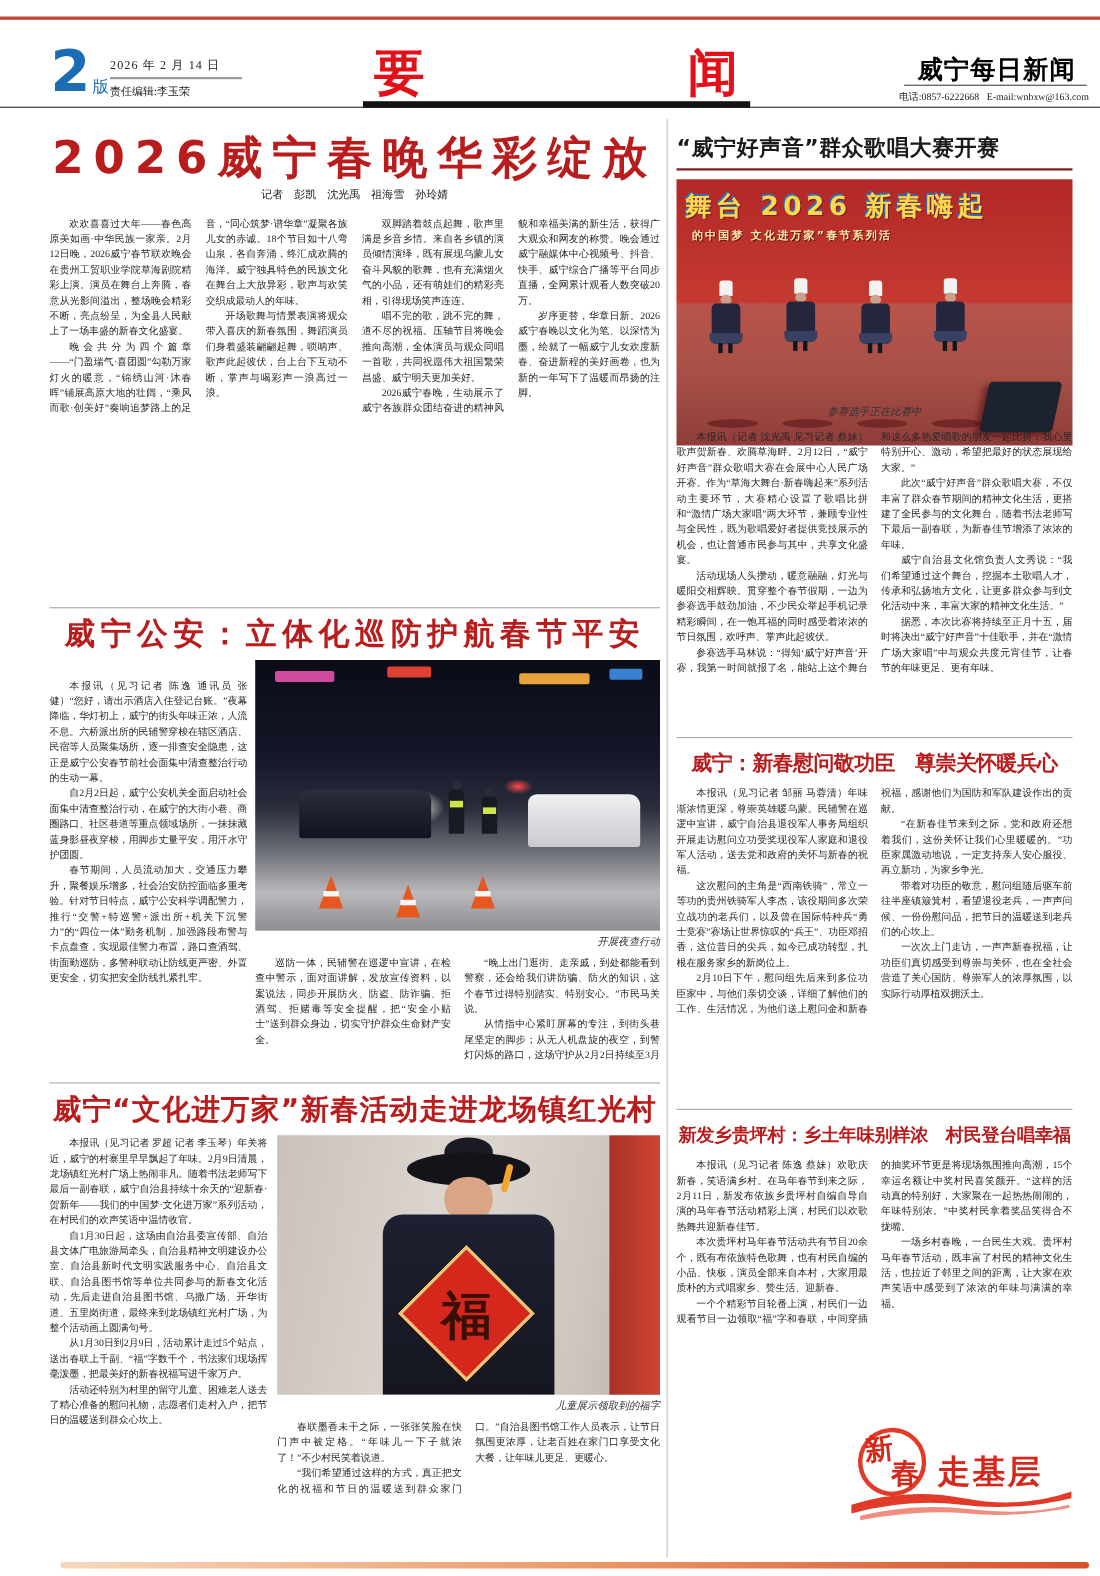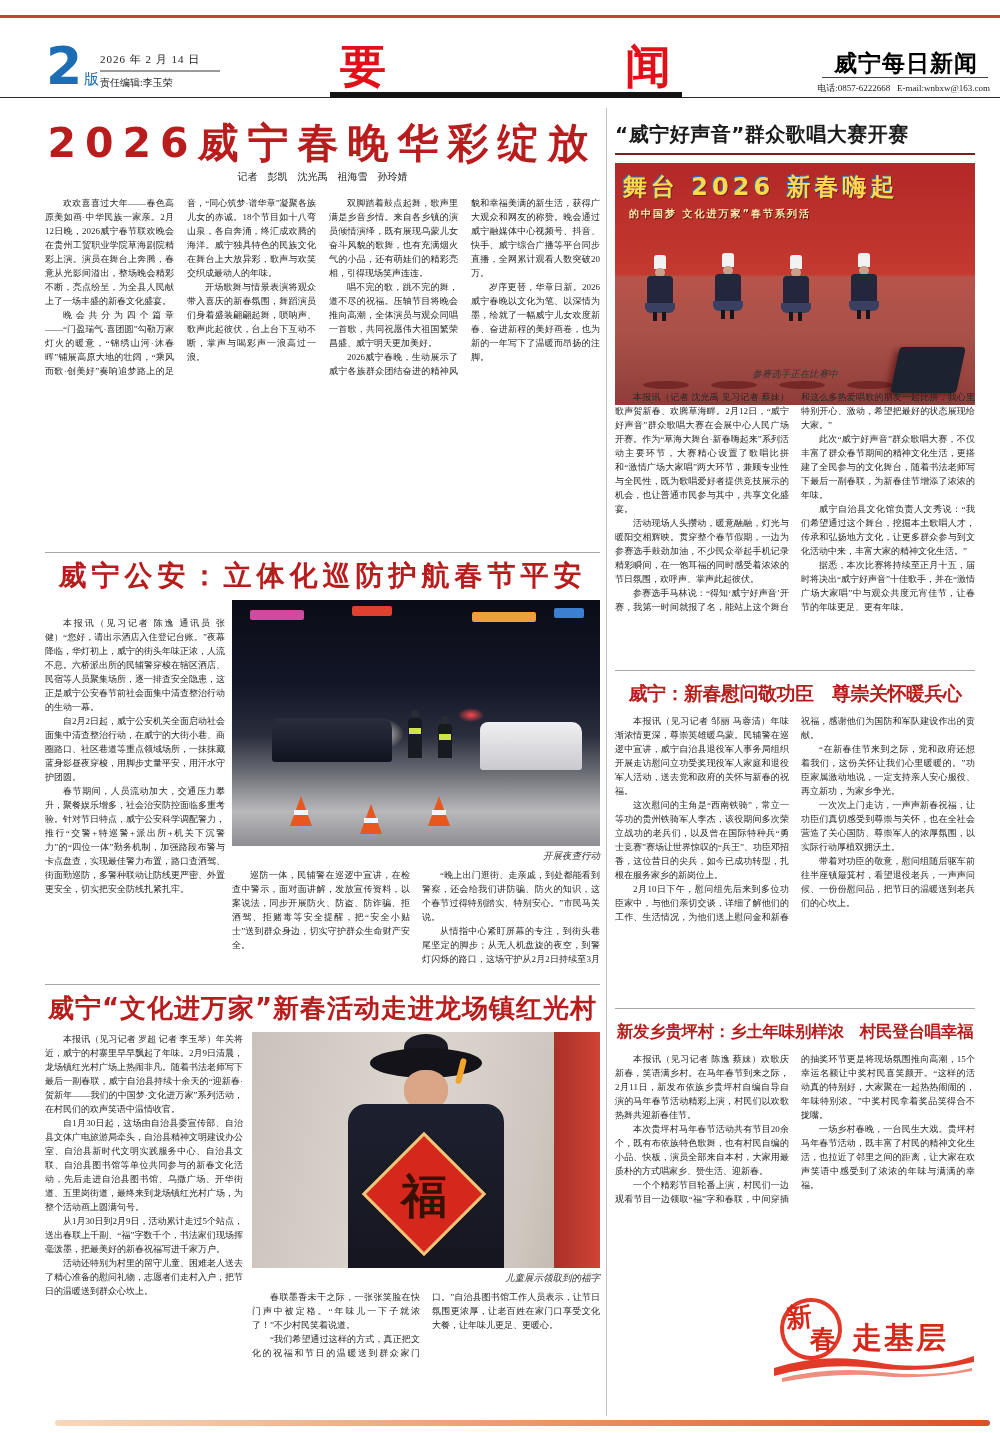--- a/index.html
+++ b/index.html
@@ -249,22 +249,22 @@
   </div>
 
 <div class="abs hdiv" style="left:615px;top:670px;width:360px;"></div>
 
 <div class="abs headline h-veterans">威宁：新春慰问敬功臣　尊崇关怀暖兵心</div>
 <div class="abs body-text cols2" style="left:615px;top:714px;width:360px;height:288px;">
     <p>本报讯（见习记者 邹丽 马蓉清）年味渐浓情更深，尊崇英雄暖乌蒙。民辅警在巡逻中宣讲，威宁自治县退役军人事务局组织开展走访慰问立功受奖现役军人家庭和退役军人活动，送去党和政府的关怀与新春的祝福。</p>
     <p>这次慰问的主角是“西南铁骑”，常立一等功的贵州铁骑军人李杰，该役期间多次荣立战功的老兵们，以及曾在国际特种兵“勇士竞赛”赛场让世界惊叹的“兵王”、功臣邓招香，这位昔日的尖兵，如今已成功转型，扎根在服务家乡的新岗位上。</p>
     <p>2月10日下午，慰问组先后来到多位功臣家中，与他们亲切交谈，详细了解他们的工作、生活情况，为他们送上慰问金和新春祝福，感谢他们为国防和军队建设作出的贡献。</p>
     <p>“在新春佳节来到之际，党和政府还想着我们，这份关怀让我们心里暖暖的。”功臣家属激动地说，一定支持亲人安心服役、再立新功，为家乡争光。</p>
+    <p>带着对功臣的敬意，慰问组随后驱车前往半座镇簸箕村，看望退役老兵，一声声问候、一份份慰问品，把节日的温暖送到老兵们的心坎上。</p>
     <p>一次次上门走访，一声声新春祝福，让功臣们真切感受到尊崇与关怀，也在全社会营造了关心国防、尊崇军人的浓厚氛围，以实际行动厚植双拥沃土。</p>
-    <p>带着对功臣的敬意，慰问组随后驱车前往半座镇簸箕村，看望退役老兵，一声声问候、一份份慰问品，把节日的温暖送到老兵们的心坎上。</p>
   </div>
 
 <div class="abs hdiv" style="left:615px;top:1008px;width:360px;"></div>
 
 <div class="abs headline h-guiping">新发乡贵坪村：乡土年味别样浓　村民登台唱幸福</div>
 <div class="abs body-text cols2" style="left:615px;top:1052px;width:360px;height:234px;">
     <p>本报讯（见习记者 陈逸 蔡妹）欢歌庆新春，笑语满乡村。在马年春节到来之际，2月11日，新发布依族乡贵坪村自编自导自演的马年春节活动精彩上演，村民们以欢歌热舞共迎新春佳节。</p>
     <p>本次贵坪村马年春节活动共有节目20余个，既有布依族特色歌舞，也有村民自编的小品、快板，演员全部来自本村，大家用最质朴的方式唱家乡、赞生活、迎新春。</p>
     <p>一个个精彩节目轮番上演，村民们一边观看节目一边领取“福”字和春联，中间穿插的抽奖环节更是将现场氛围推向高潮，15个幸运名额让中奖村民喜笑颜开。“这样的活动真的特别好，大家聚在一起热热闹闹的，年味特别浓。”中奖村民拿着奖品笑得合不拢嘴。</p>
     <p>一场乡村春晚，一台民生大戏。贵坪村马年春节活动，既丰富了村民的精神文化生活，也拉近了邻里之间的距离，让大家在欢声笑语中感受到了浓浓的年味与满满的幸福。</p>

